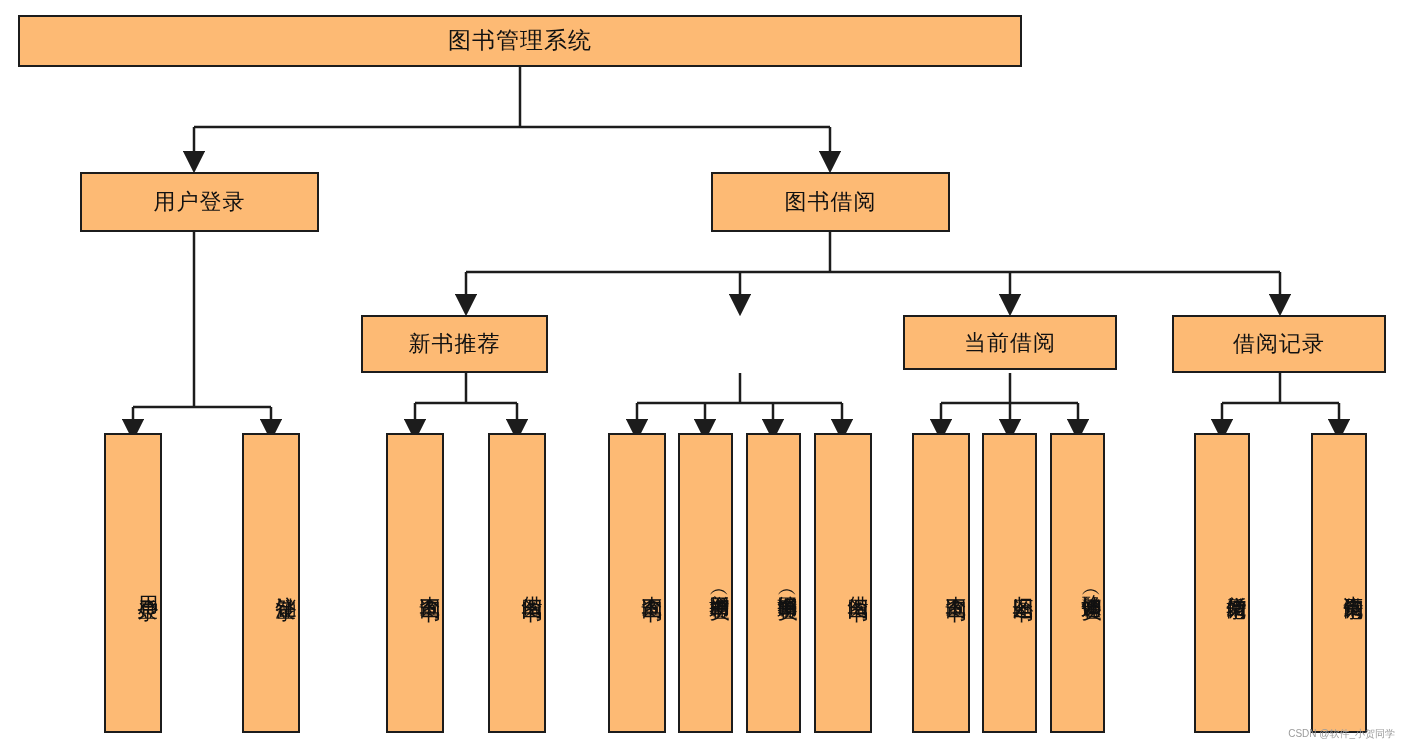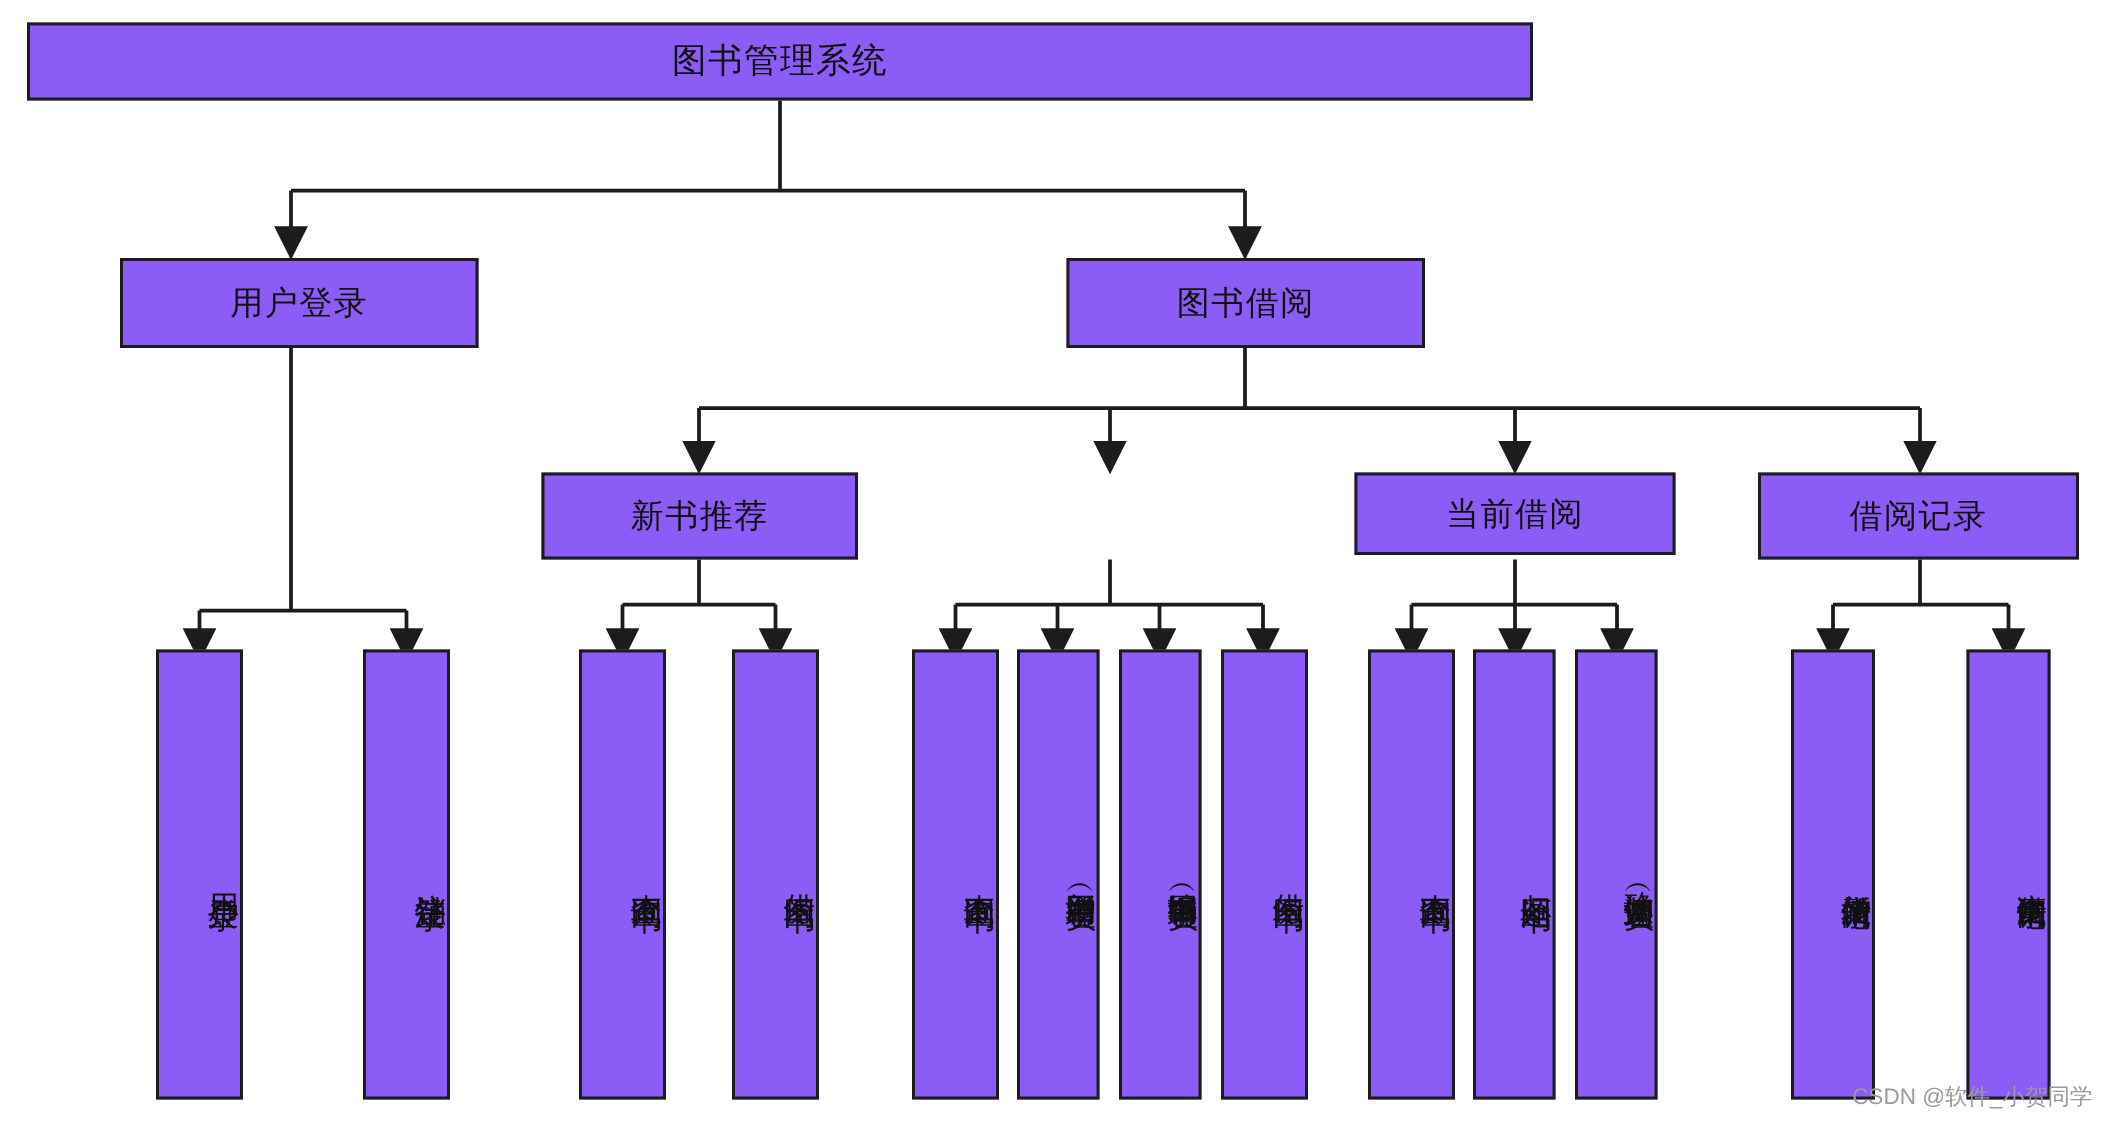--- a/index.html
+++ b/index.html
@@ -23,21 +23,21 @@
     left: 0;
     top: 0;
     width: 1405px;
     height: 747px;
     pointer-events: none;
   }
   .node {
     position: absolute;
     box-sizing: border-box;
     border: 2px solid #1c1c1c;
-    background: #8b5cf6;
+    background: #fdba74;
     display: flex;
     align-items: center;
     justify-content: center;
     text-align: center;
     color: #111111;
     line-height: 1.18;
   }
   .node.h {
     
     font-size: 22px;
@@ -57,21 +57,21 @@
     font-size: 20px;
     letter-spacing: 1px;
   }
   .node.root {
     font-size: 23px;
   }
   .watermark {
     position: absolute;
     right: 10px;
     bottom: 6px;
-    font-size: 15px;
+    font-size: 10px;
     color: #9b9b9b;
     white-space: nowrap;
   }
 </style>
 </head>
 <body>
 
 <div id="canvas">
 
   <svg id="wires" viewBox="0 0 1405 747">
@@ -123,21 +123,21 @@
       <path d="M1339,403 L1339,430" marker-end="url(#arrow)"></path>
     </g>
   </svg>
 
   <div class="node h root" style="left:18px; top:15px; width:1004px; height:52px;">图书管理系统</div>
 
   <div class="node h" style="left:80px; top:172px; width:239px; height:60px;">用户登录</div>
 
   <div class="node h" style="left:711px; top:172px; width:239px; height:60px;">图书借阅</div>
 
-  <div class="node h" style="left:361px; top:315px; width:211px; height:58px;">新书推荐</div>
+  <div class="node h" style="left:361px; top:315px; width:187px; height:58px;">新书推荐</div>
 
 
   <div class="node h" style="left:903px; top:315px; width:214px; height:55px;">当前借阅</div>
 
   <div class="node h" style="left:1172px; top:315px; width:214px; height:58px;">借阅记录</div>
 
   <div class="node v" style="left:104px; top:433px; width:58px; height:300px;">用户登录</div>
 
   <div class="node v" style="left:242px; top:433px; width:58px; height:300px;">注销登录</div>
 

